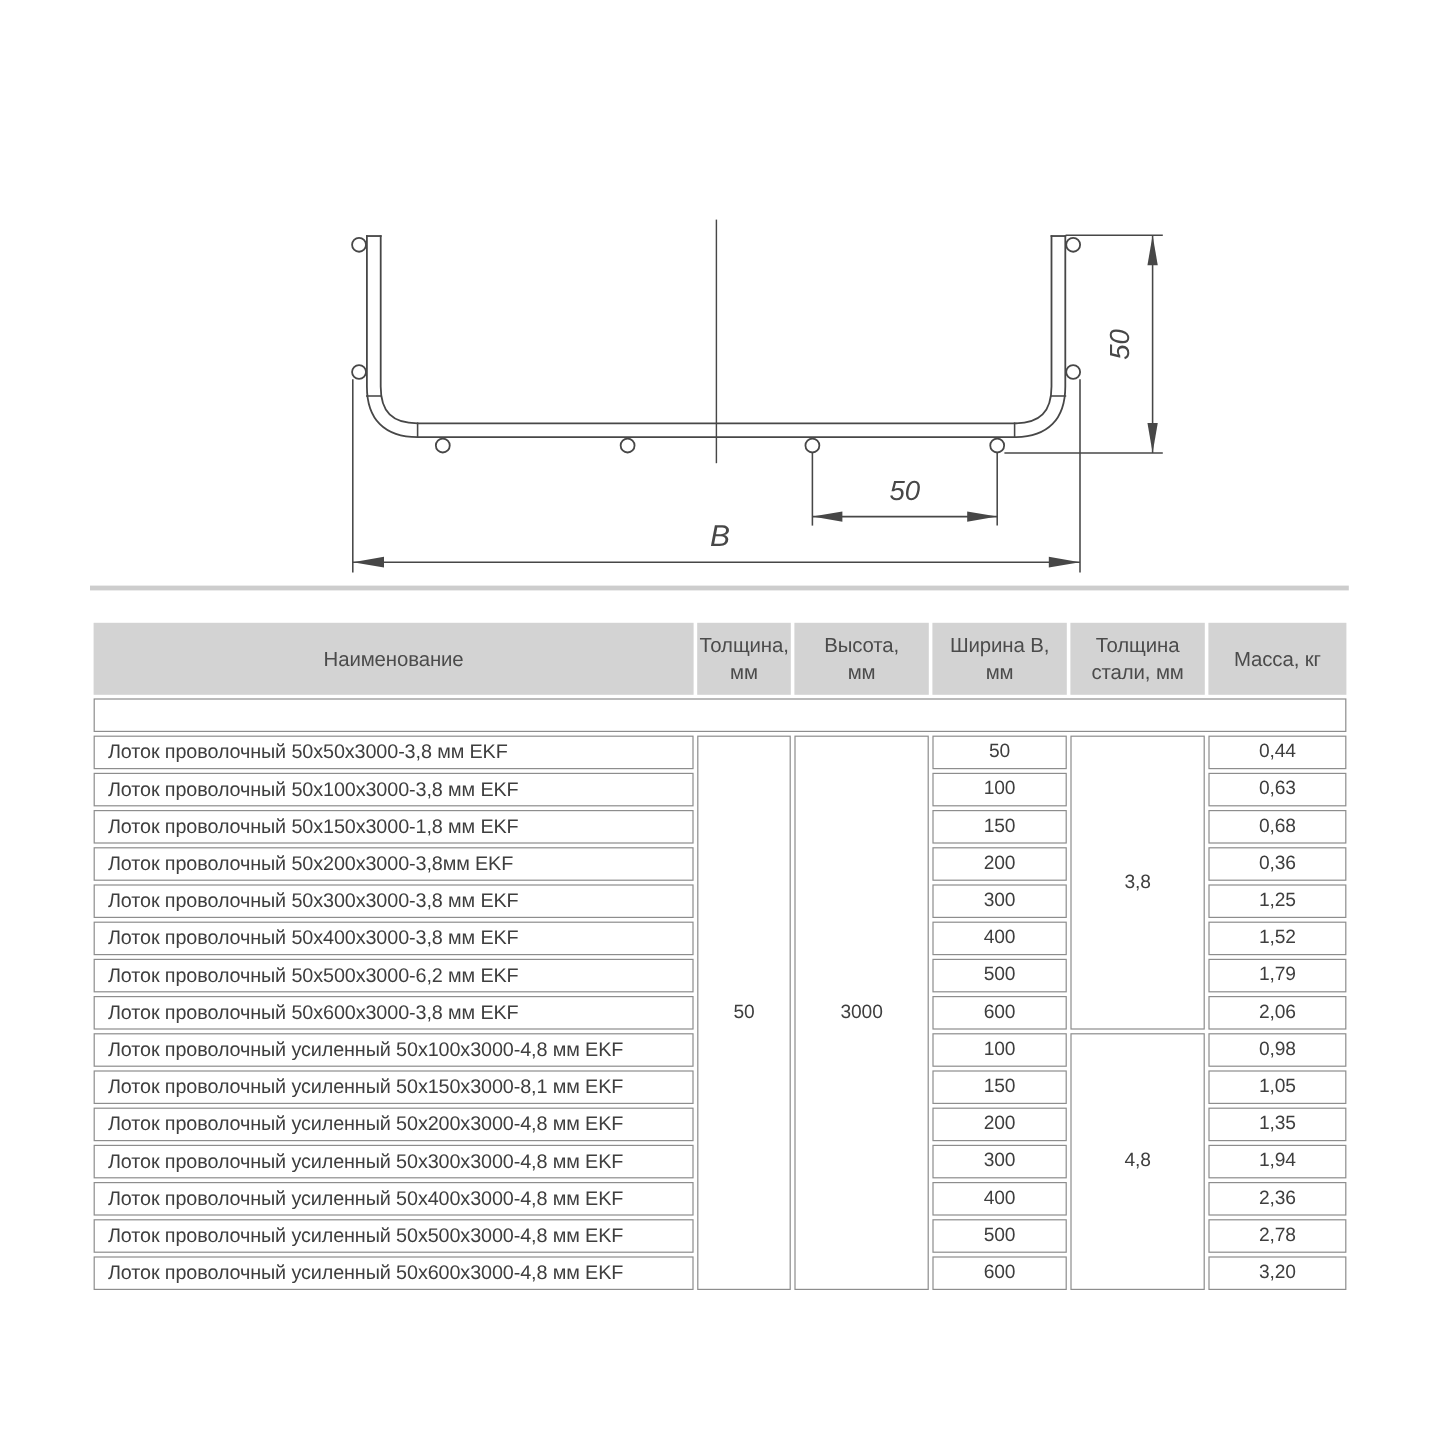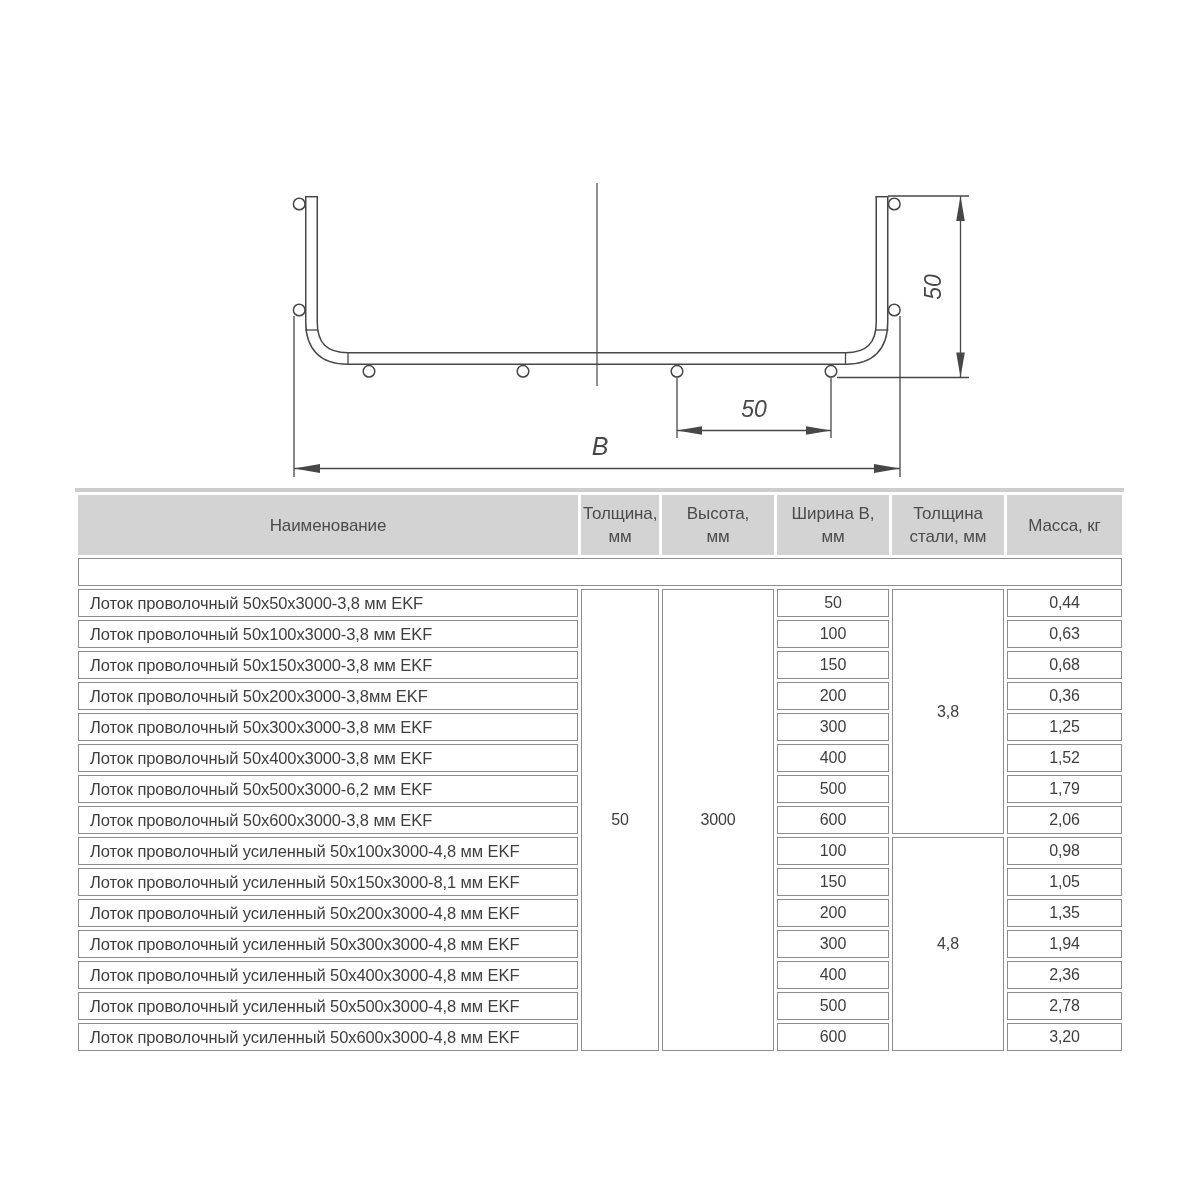--- a/index.html
+++ b/index.html
@@ -18,21 +18,21 @@
     fill: #474747;
   }
   .top-bar {
     position: absolute;
     left: 75px; top: 488px;
     width: 1049px; height: 4px;
     background: #cdcdcd;
   }
   table.spec {
     position: absolute;
-    left: 75px; top: 492px;
+    left: 75px; top: 516px;
     width: 1050px;
     border-collapse: separate;
     border-spacing: 3px;
     table-layout: fixed;
   }
   table.spec th {
     background: #d3d3d3;
     color: #4b4b4b;
     font-size: 17px;
     font-weight: normal;
@@ -169,21 +169,21 @@
         <td class="num">50</td>
         <td class="num" rowspan="8">3,8</td>
         <td class="num">0,44</td>
       </tr>
       <tr>
         <td class="name">Лоток проволочный 50х100х3000-3,8 мм EKF</td>
         <td class="num">100</td>
         <td class="num">0,63</td>
       </tr>
       <tr>
-        <td class="name">Лоток проволочный 50х150х3000-3,8 мм EKF</td>
+        <td class="name">Лоток проволочный 50х150х3000-1,8 мм EKF</td>
         <td class="num">150</td>
         <td class="num">0,68</td>
       </tr>
       <tr>
         <td class="name">Лоток проволочный 50х200х3000-3,8мм EKF</td>
         <td class="num">200</td>
         <td class="num">0,36</td>
       </tr>
       <tr>
         <td class="name">Лоток проволочный 50х300х3000-3,8 мм EKF</td>

